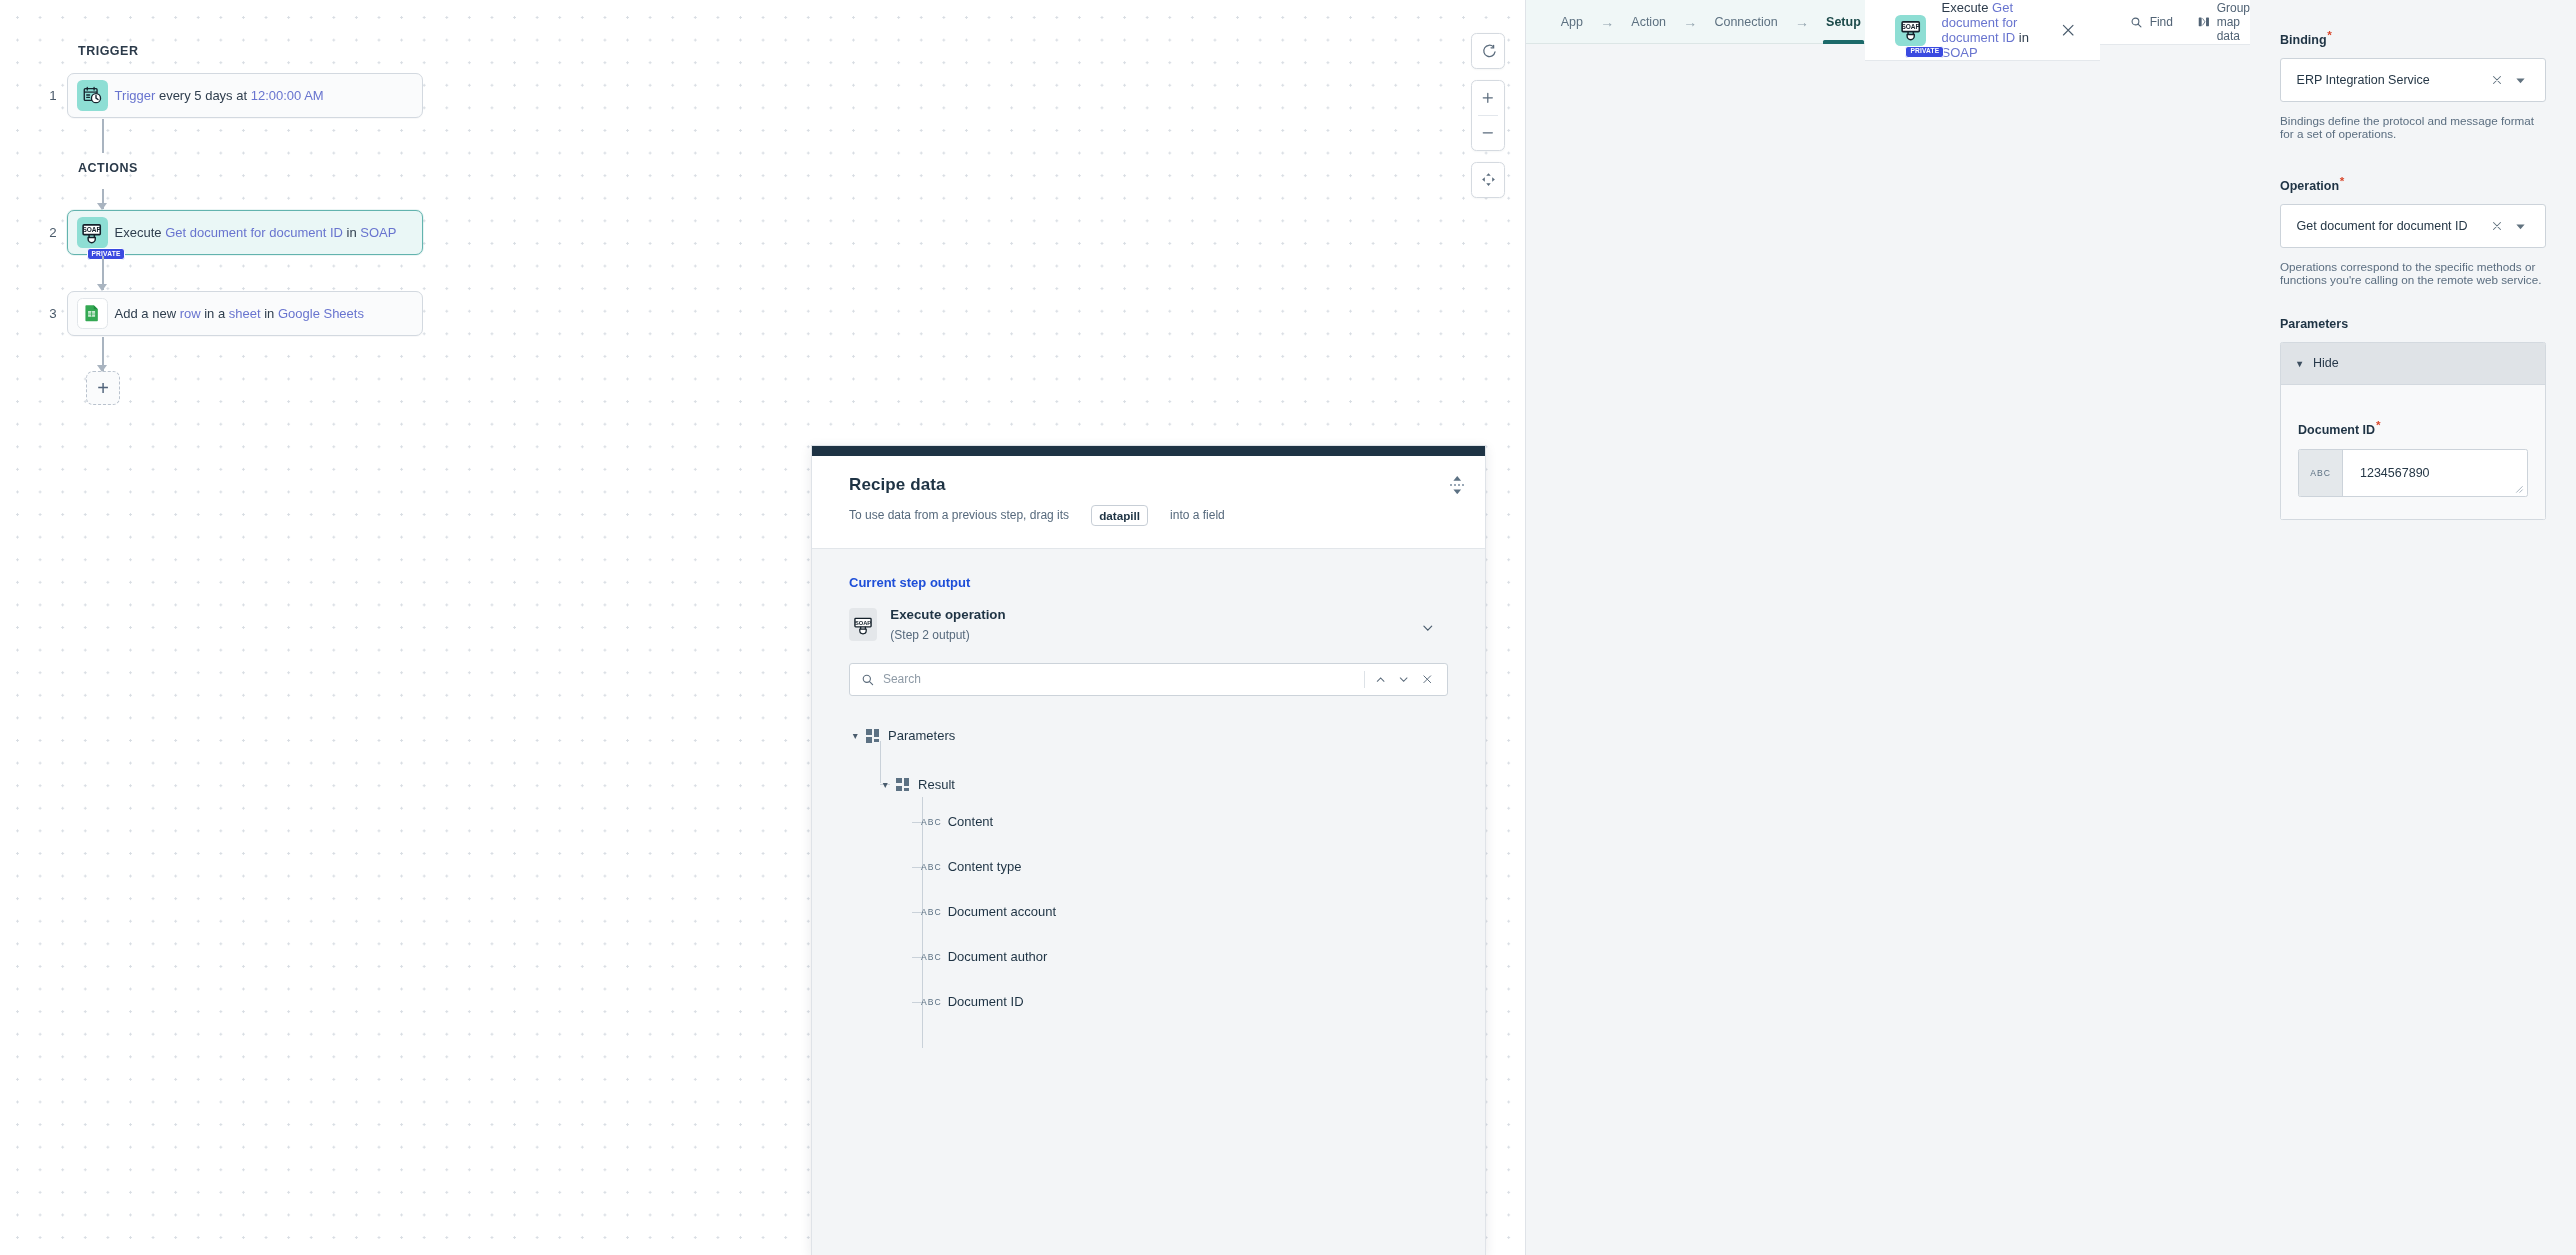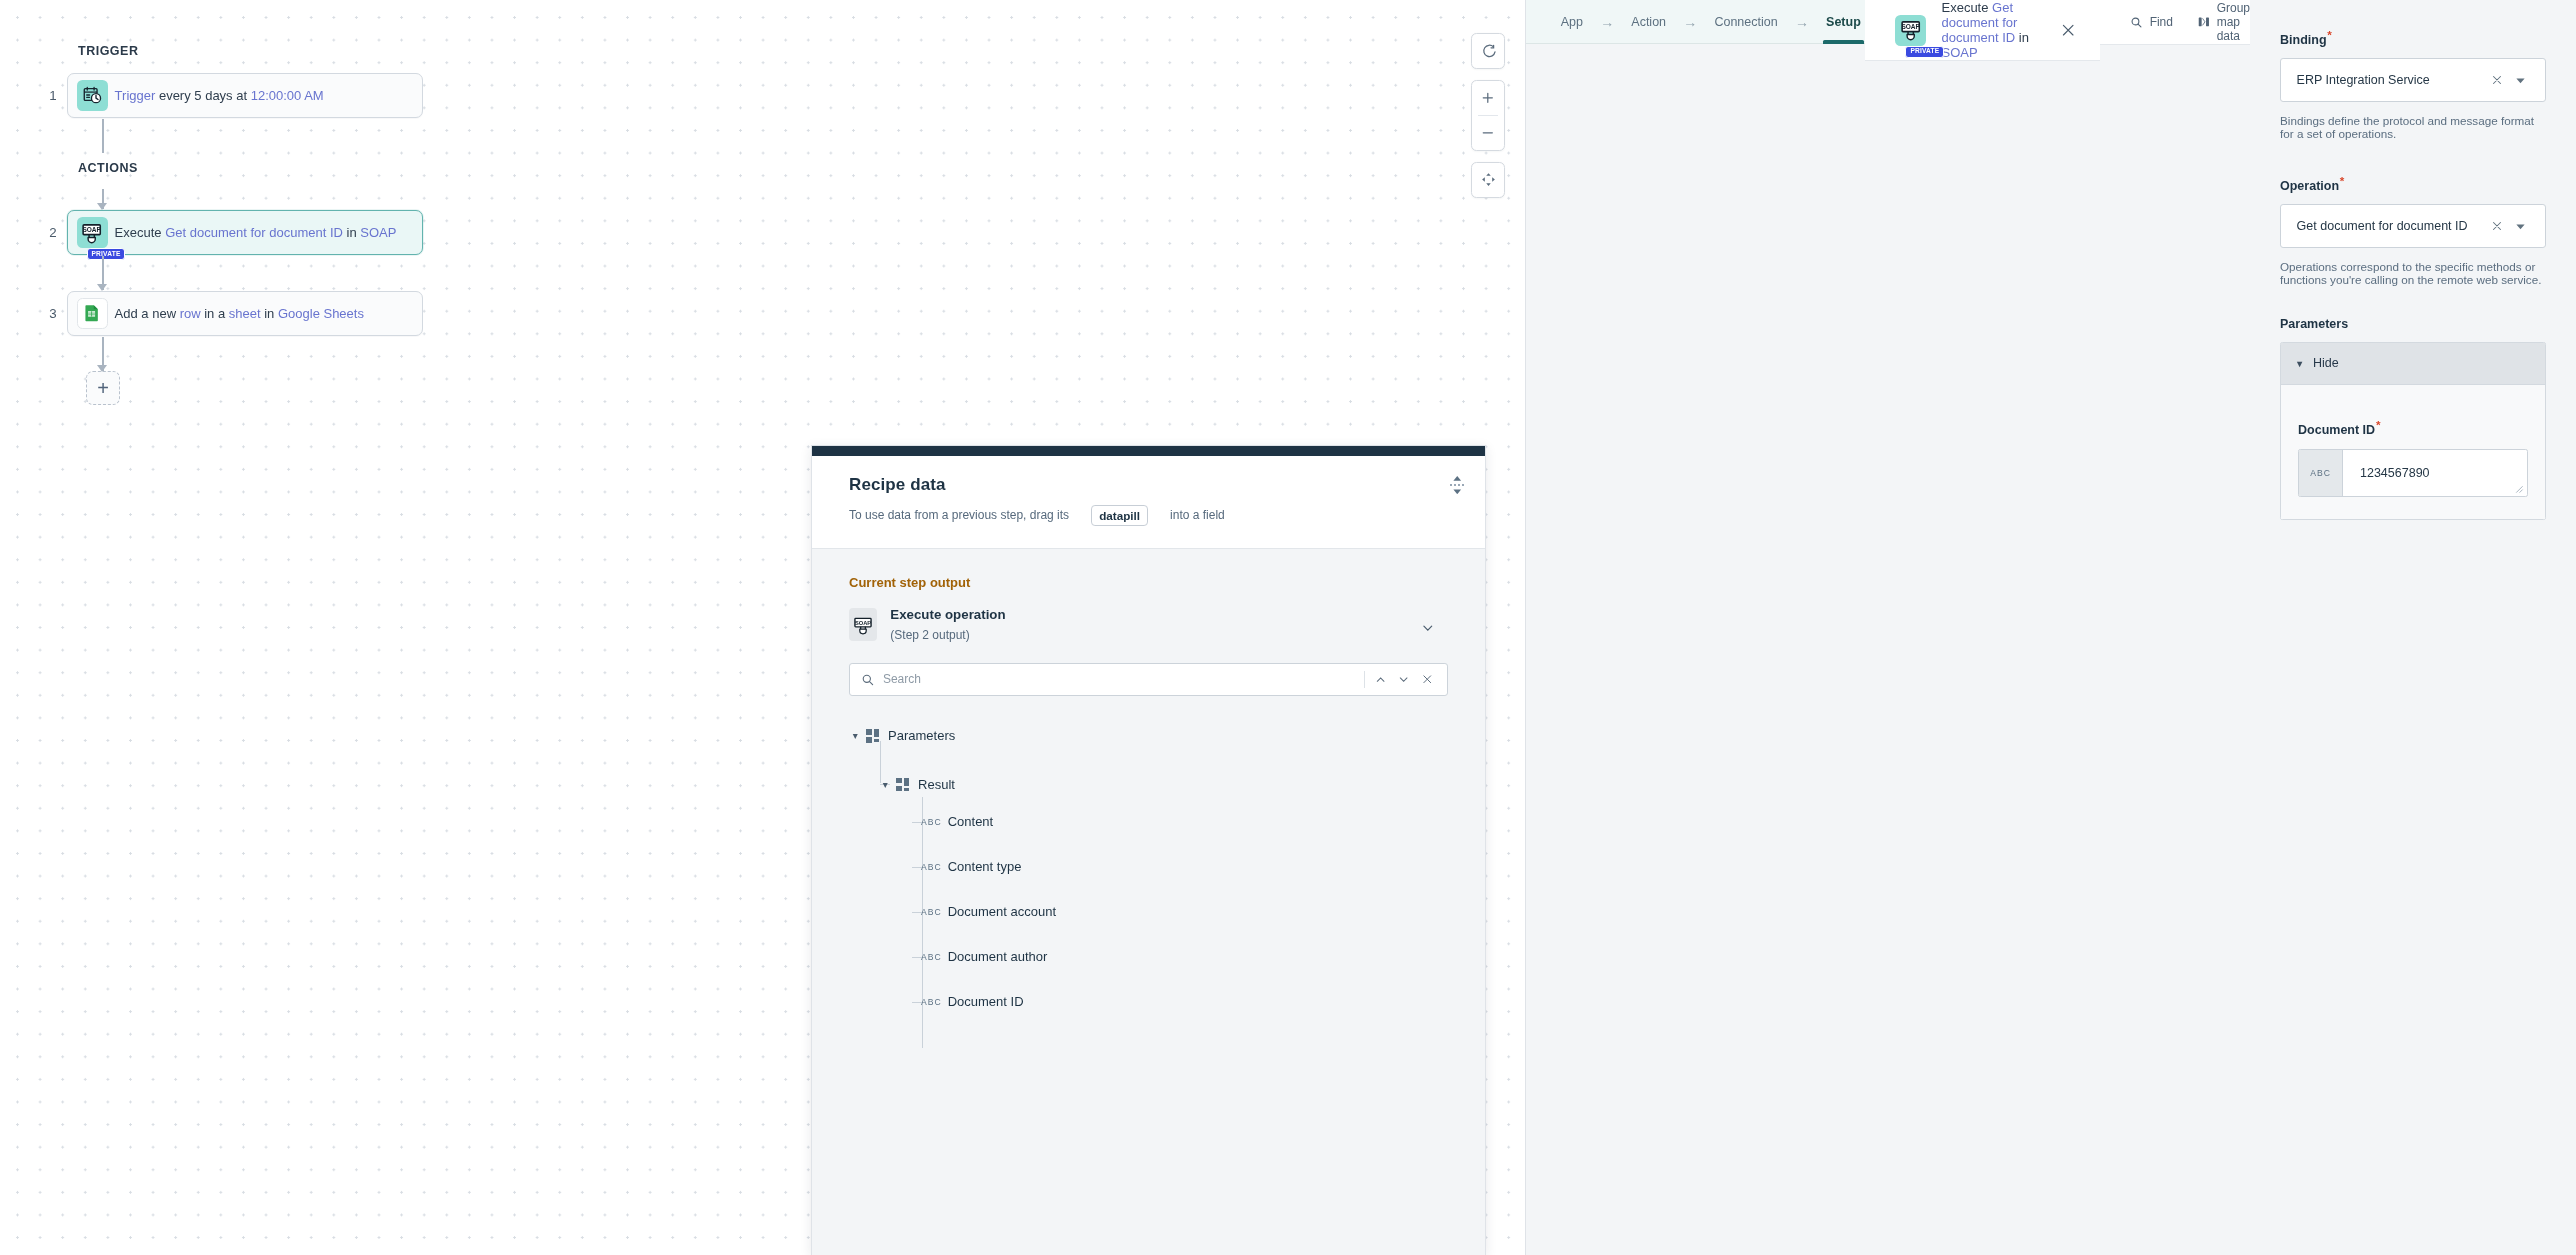--- a/index.html
+++ b/index.html
@@ -129,21 +129,21 @@
   }
   .drag-handle {
     position: absolute; right: 21px; top: 20px;
     display: flex; flex-direction: column; align-items: center; gap: 1.6px;
     color: #5c7183;
   }
   .dh-dots { display: flex; gap: 1.6px; }
   .dh-dots i { width: 2.3px; height: 2.3px; background: #9aa8b6; display: block; }
 
   .recipe-body { flex: 1 1 auto; padding: 26.5px 37px 0; overflow: hidden; }
-  .cso-label { font-size: 13px; font-weight: 700; color: #a16207; }
+  .cso-label { font-size: 13px; font-weight: 700; color: #1d4ed8; }
   .step-out {
     margin-top: 17px; display: flex; align-items: center; position: relative;
   }
   .step-out-icon {
     width: 28px; height: 33px; background: #e4e7ea; border-radius: 3.9px;
     display: flex; align-items: center; justify-content: center; flex: 0 0 28px;
   }
   .step-out-txt { margin-left: 13.3px; }
   .step-out-title { font-size: 13.3px; font-weight: 700; color: #1e3344; }
   .step-out-meta { font-size: 12px; color: #56697c; margin-top: 5.5px; }

